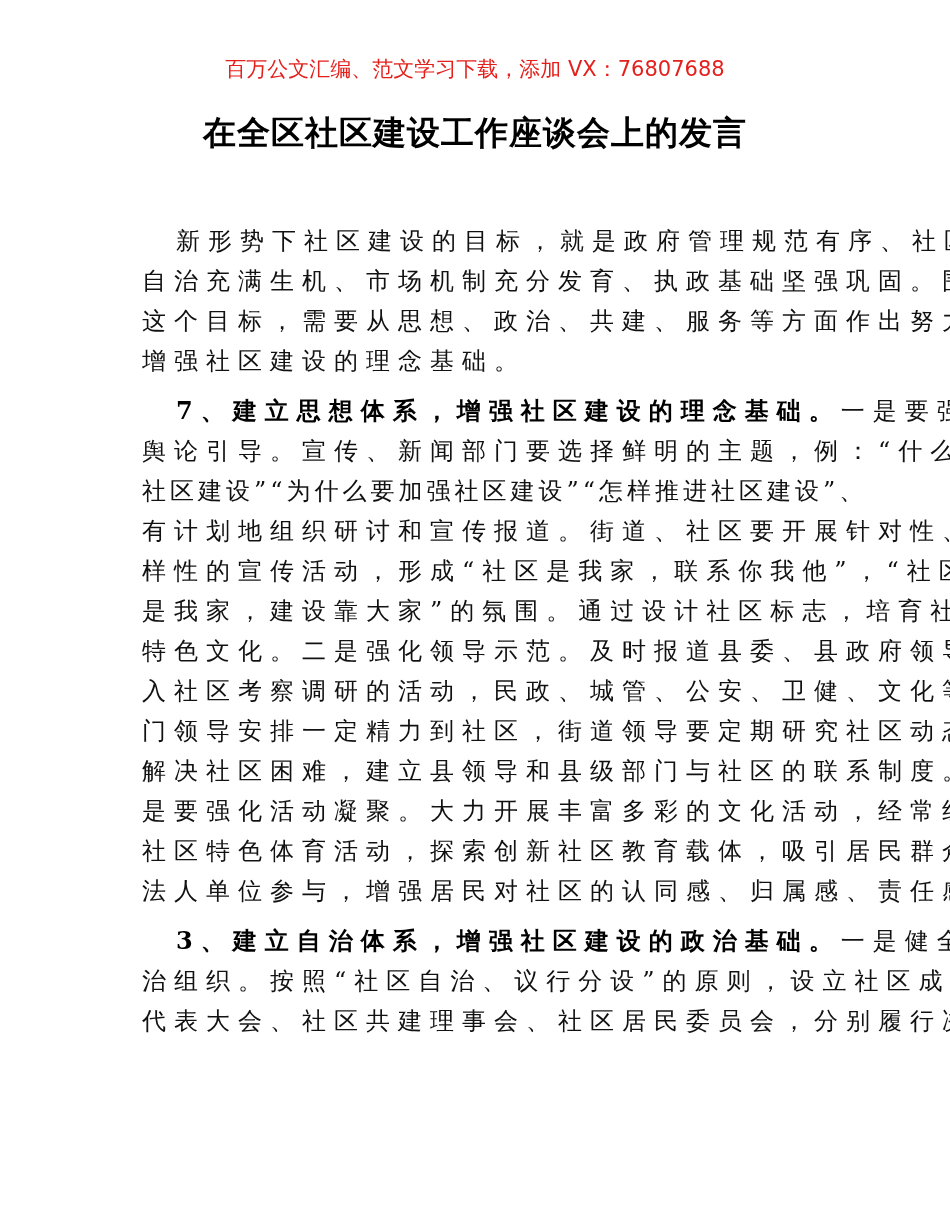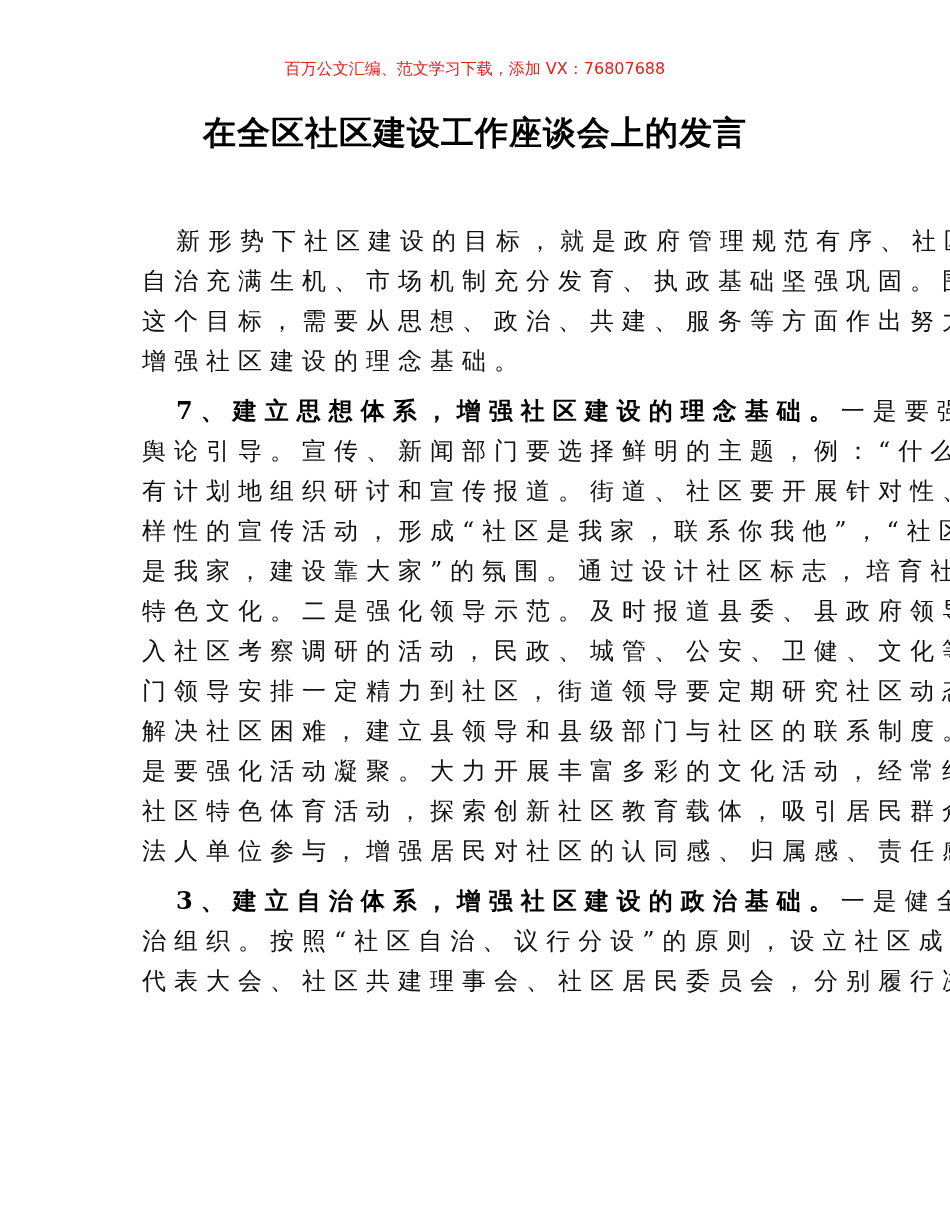--- a/index.html
+++ b/index.html
@@ -15,21 +15,21 @@
       font-family: "DejaVu Serif", "Liberation Serif", serif;
       color: #111111;
     }
     .watermark {
       position: absolute;
       top: 56px;
       left: 0;
       width: 950px;
       text-align: center;
       font-family: "DejaVu Sans", "Liberation Sans", sans-serif;
-      font-size: 16px;
+      font-size: 21px;
       line-height: 26px;
       color: #e4201c;
       letter-spacing: 0px;
     }
     .title {
       position: absolute;
       top: 110px;
       left: 0;
       width: 950px;
       text-align: center;
@@ -83,20 +83,21 @@
     <span class="line"><span>自治充满生机、市场机制充分发育、执政基础坚强巩固。围绕</span></span>
     <span class="line"><span>这个目标，需要从思想、政治、共建、服务等方面作出努力，</span></span>
     <span class="line"><span>增强社区建设的理念基础。</span></span>
   </div>
 
   <div class="gap"></div>
 
   <div class="para">
     <span class="line indent"><span class="heading-bold">7、建立思想体系，增强社区建设的理念基础。</span><span>一是要强化</span></span>
     <span class="line"><span>舆论引导。宣传、新闻部门要选择鲜明的主题，例：“什么是</span></span>
+    <span class="line" style="letter-spacing:4px"><span>社区建设”“为什么要加强社区建设”“怎样推进社区建设”、</span></span>
     <span class="line"><span>有计划地组织研讨和宣传报道。街道、社区要开展针对性、多</span></span>
     <span class="line"><span>样性的宣传活动，形成“社区是我家，联系你我他”，“社区</span></span>
     <span class="line"><span>是我家，建设靠大家”的氛围。通过设计社区标志，培育社区</span></span>
     <span class="line"><span>特色文化。二是强化领导示范。及时报道县委、县政府领导深</span></span>
     <span class="line"><span>入社区考察调研的活动，民政、城管、公安、卫健、文化等部</span></span>
     <span class="line"><span>门领导安排一定精力到社区，街道领导要定期研究社区动态，</span></span>
     <span class="line"><span>解决社区困难，建立县领导和县级部门与社区的联系制度。三</span></span>
     <span class="line"><span>是要强化活动凝聚。大力开展丰富多彩的文化活动，经常组织</span></span>
     <span class="line"><span>社区特色体育活动，探索创新社区教育载体，吸引居民群众和</span></span>
     <span class="line"><span>法人单位参与，增强居民对社区的认同感、归属感、责任感和</span></span>

